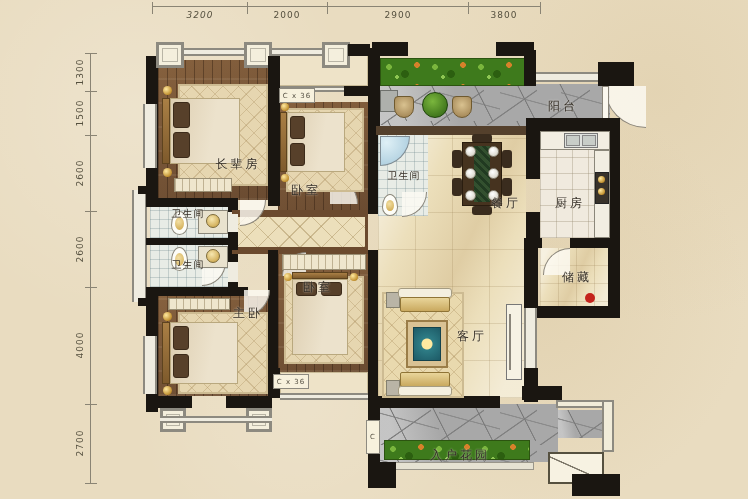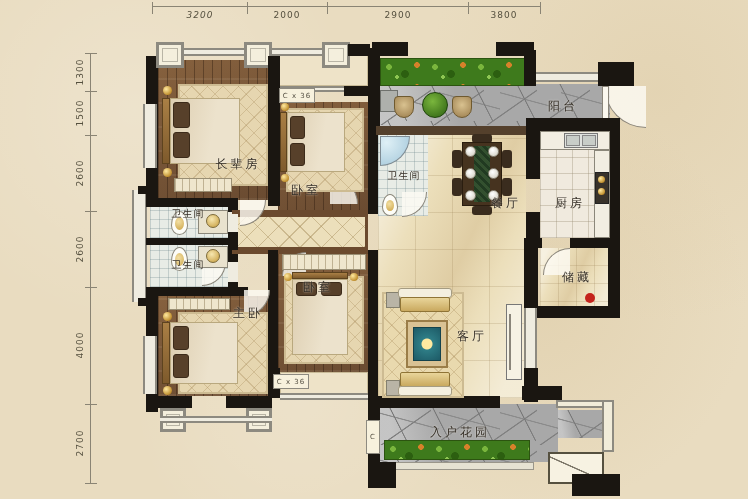--- a/index.html
+++ b/index.html
@@ -310,15 +310,15 @@
   <div class="lbl small" style="left:188px;top:214px;">卫生间</div>
   <div class="lbl small" style="left:188px;top:265px;">卫生间</div>
   <div class="lbl" style="left:248px;top:313px;">主卧</div>
   <div class="lbl" style="left:318px;top:287px;">卧室</div>
   <div class="lbl small" style="left:404px;top:176px;">卫生间</div>
   <div class="lbl" style="left:563px;top:106px;">阳台</div>
   <div class="lbl" style="left:506px;top:203px;">餐厅</div>
   <div class="lbl" style="left:570px;top:203px;">厨房</div>
   <div class="lbl" style="left:577px;top:277px;">储藏</div>
   <div class="lbl" style="left:472px;top:336px;">客厅</div>
-  <div class="lbl" style="left:460px;top:432px;">入户花园</div>
+  <div class="lbl" style="left:460px;top:455px;">入户花园</div>
 
 </div>
 
 </body></html>

